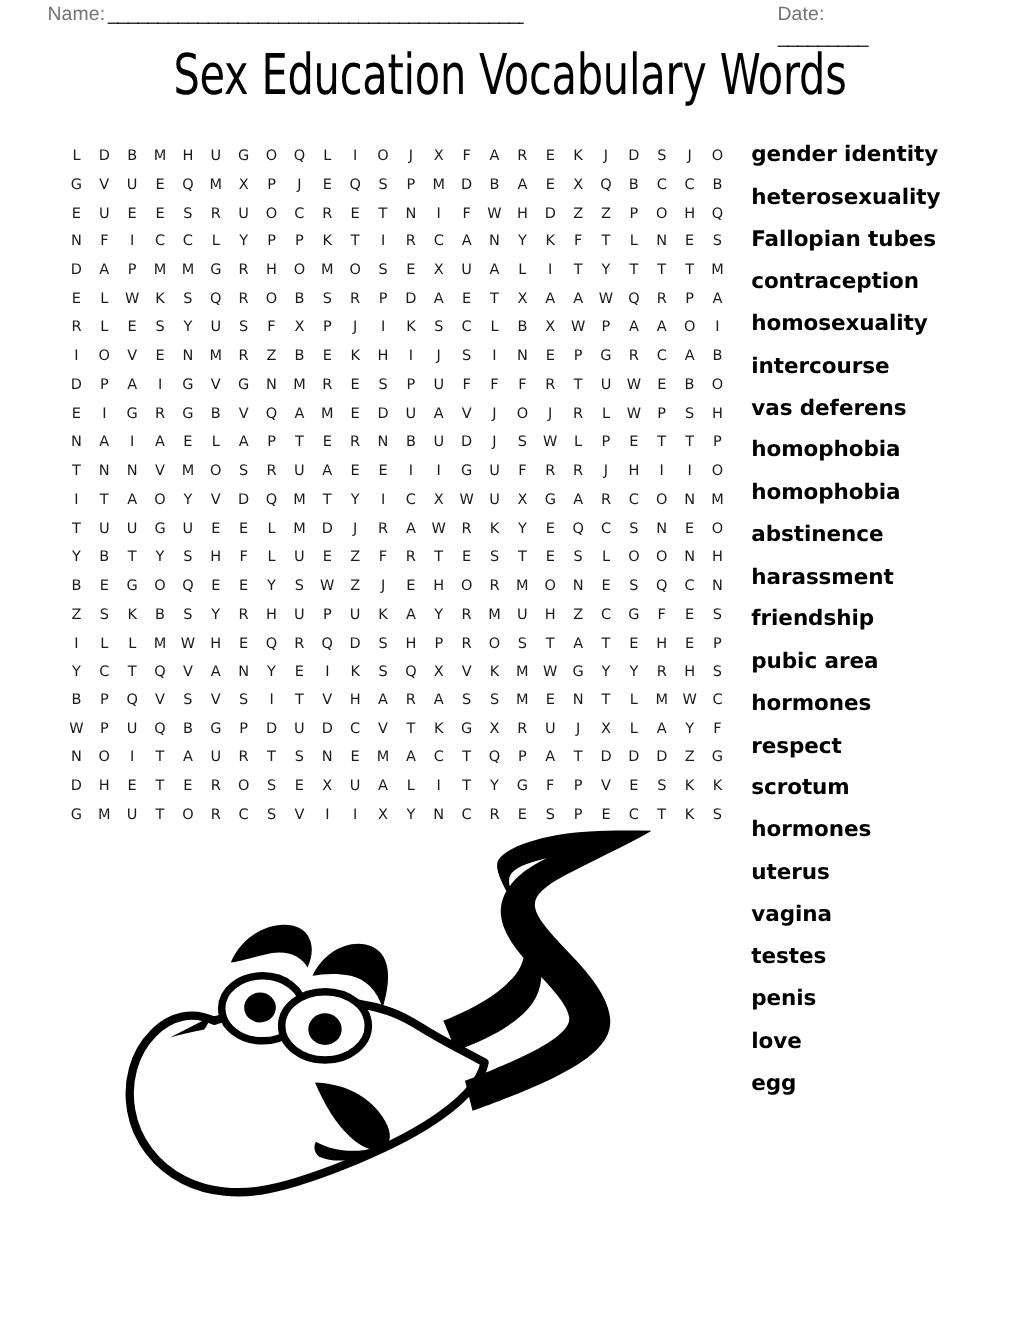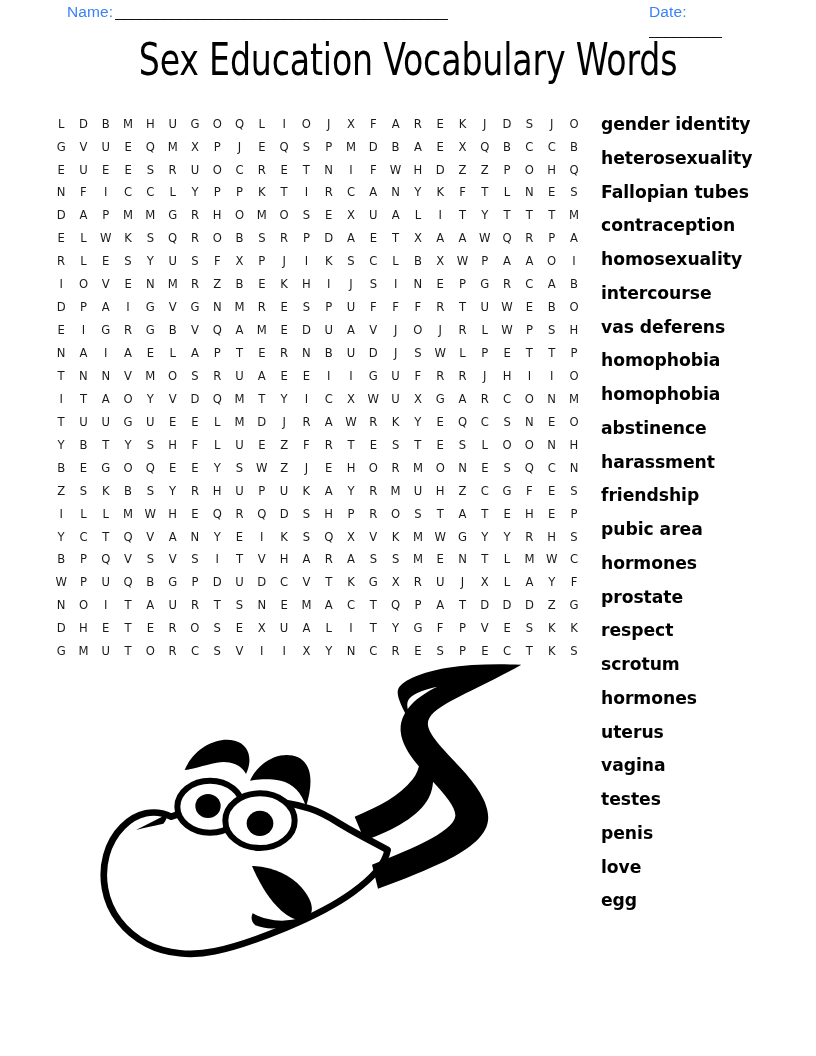--- a/index.html
+++ b/index.html
@@ -40,22 +40,21 @@
   #date-group {
     position: absolute;
     left: 620px;
     top: 3px;
     flex-direction: column;
   }
   .field-label {
     font-family: "Liberation Sans", sans-serif;
     font-size: 15.5px;
     letter-spacing: 0.1px;
-    color: #3b82f6;
-    margin-left: 29px;
+    color: #737373;
   }
   .field-rule {
     display: inline-block;
     font-family: "Liberation Sans", sans-serif;
     font-size: 15.5px;
     letter-spacing: -0.6px;
     color: #000;
     overflow: hidden;
     white-space: nowrap;
     margin-left: 2px;
@@ -787,21 +786,20 @@
     <div class="word-item">homosexuality</div>
     <div class="word-item">intercourse</div>
     <div class="word-item">vas deferens</div>
     <div class="word-item">homophobia</div>
     <div class="word-item">homophobia</div>
     <div class="word-item">abstinence</div>
     <div class="word-item">harassment</div>
     <div class="word-item">friendship</div>
     <div class="word-item">pubic area</div>
     <div class="word-item">hormones</div>
-    <div class="word-item">prostate</div>
     <div class="word-item">respect</div>
     <div class="word-item">scrotum</div>
     <div class="word-item">hormones</div>
     <div class="word-item">uterus</div>
     <div class="word-item">vagina</div>
     <div class="word-item">testes</div>
     <div class="word-item">penis</div>
     <div class="word-item">love</div>
     <div class="word-item">egg</div>
   </div>

